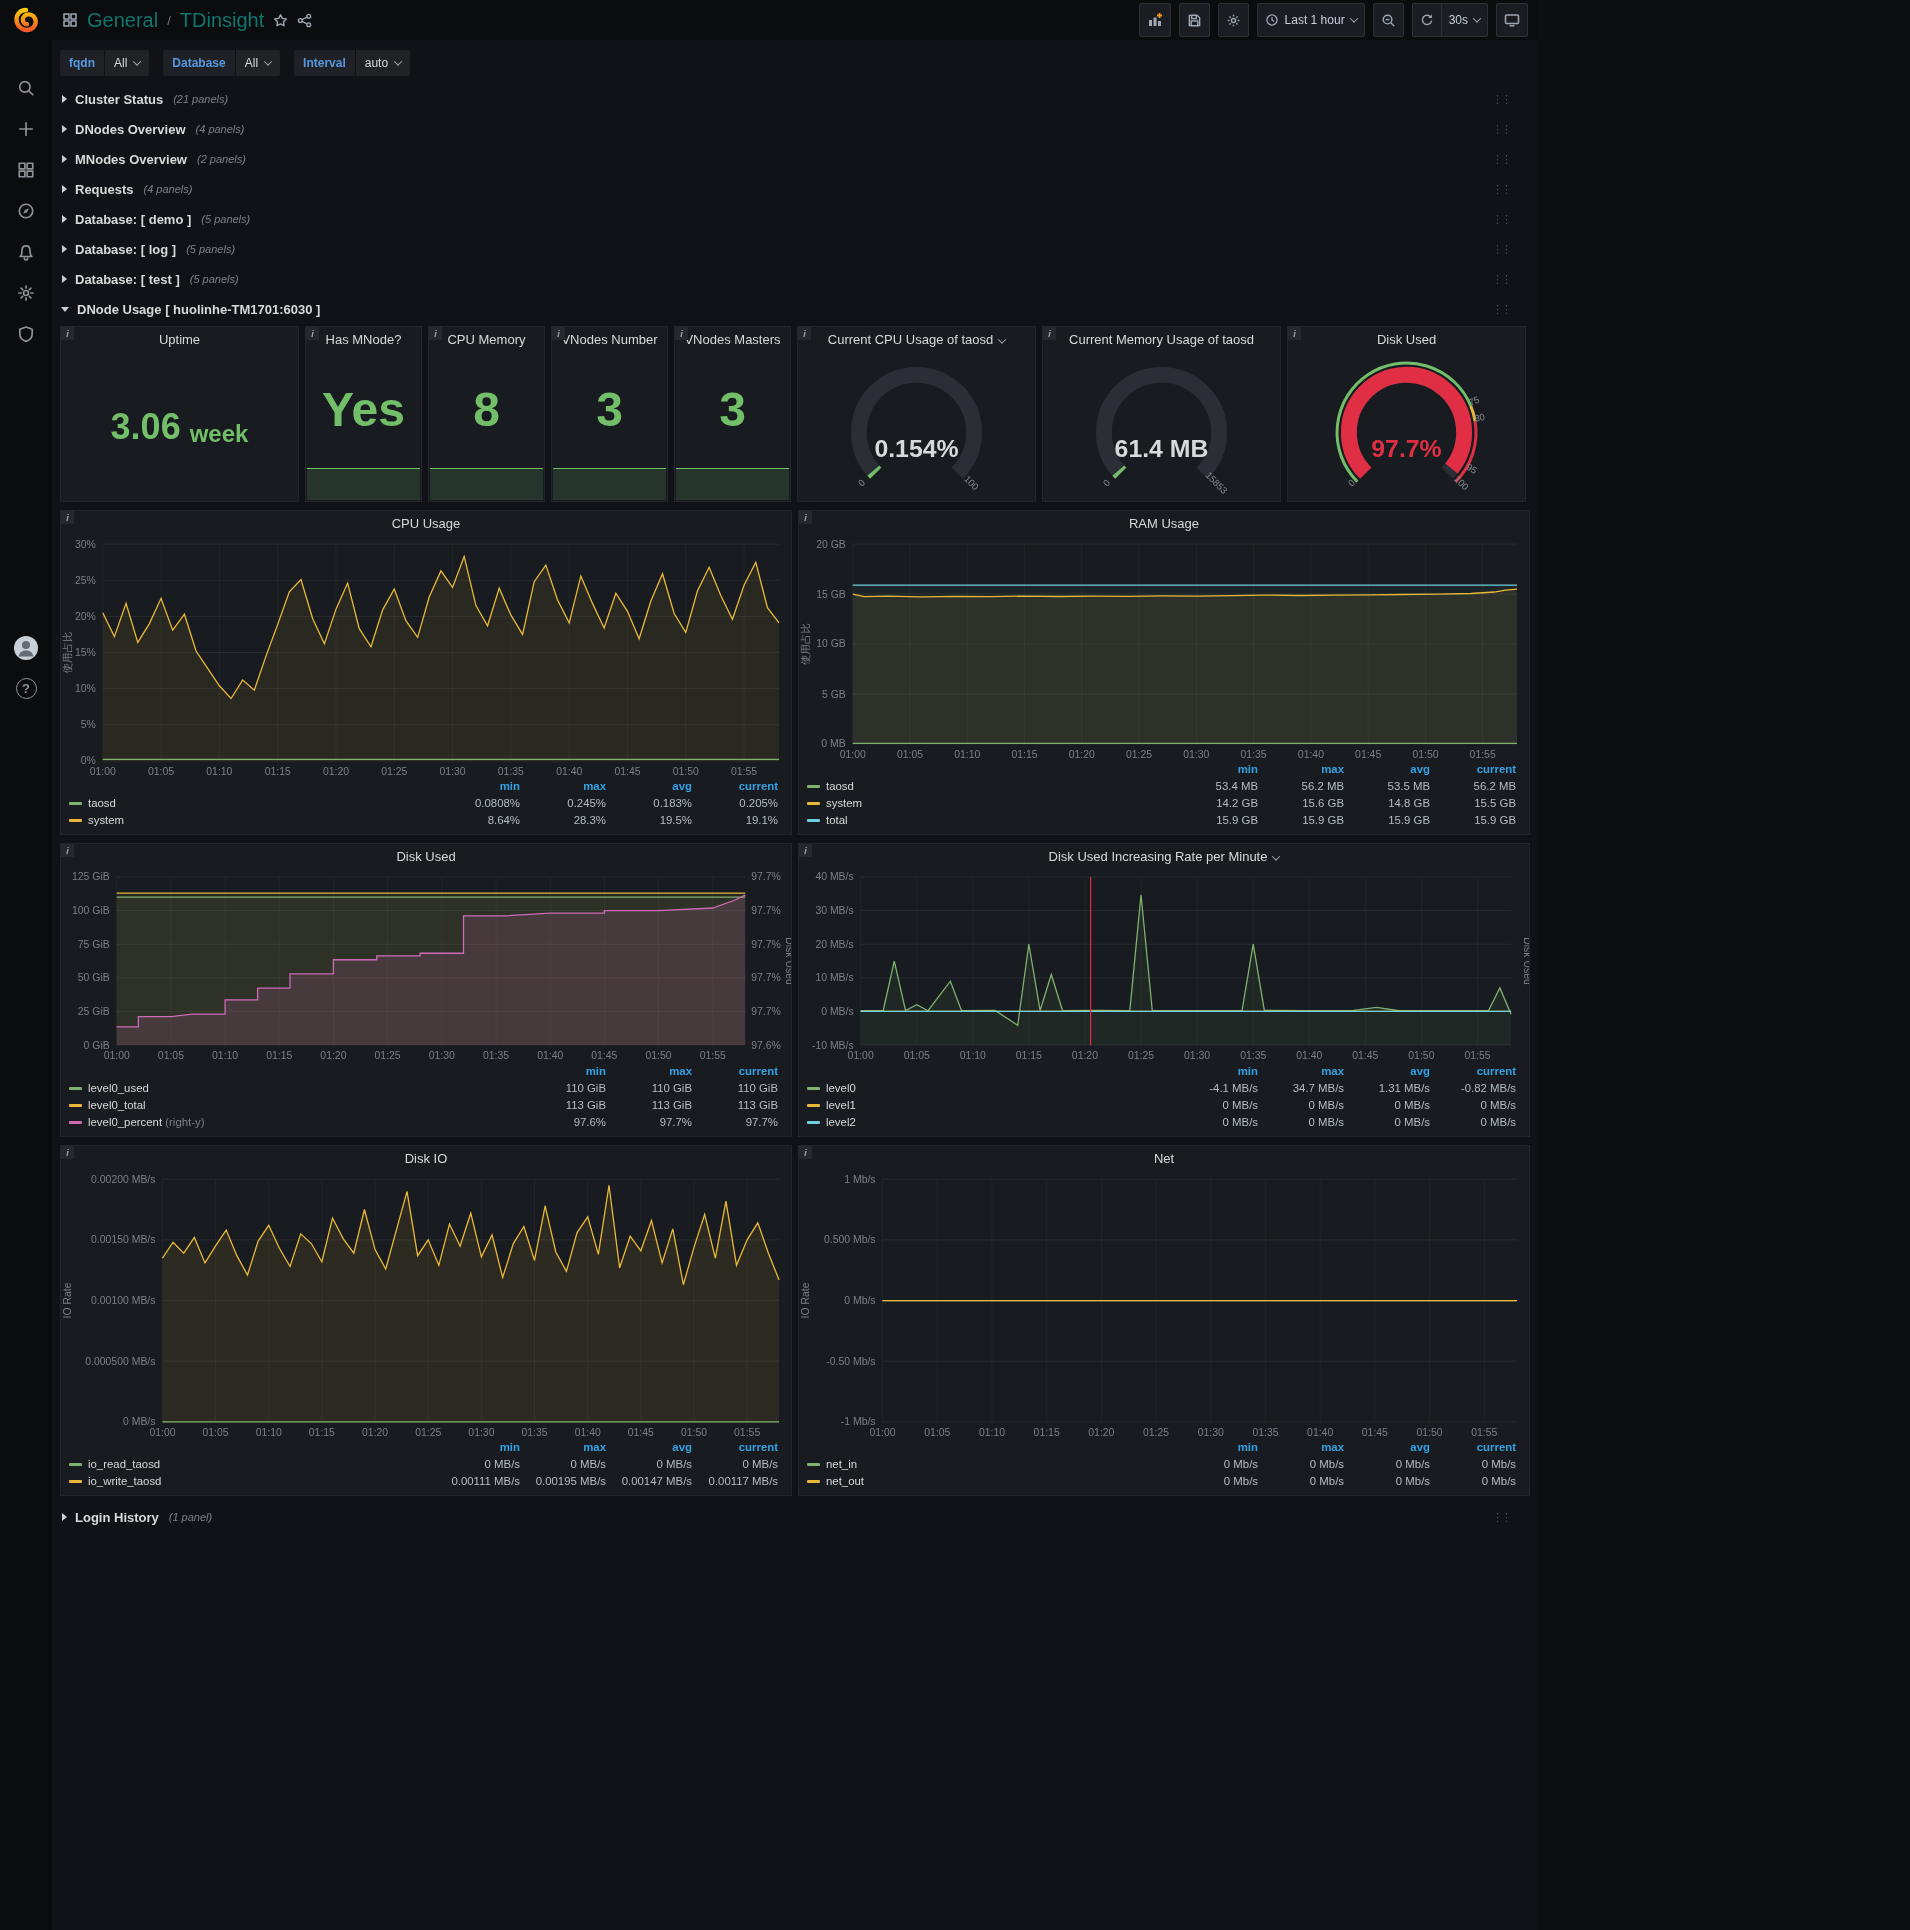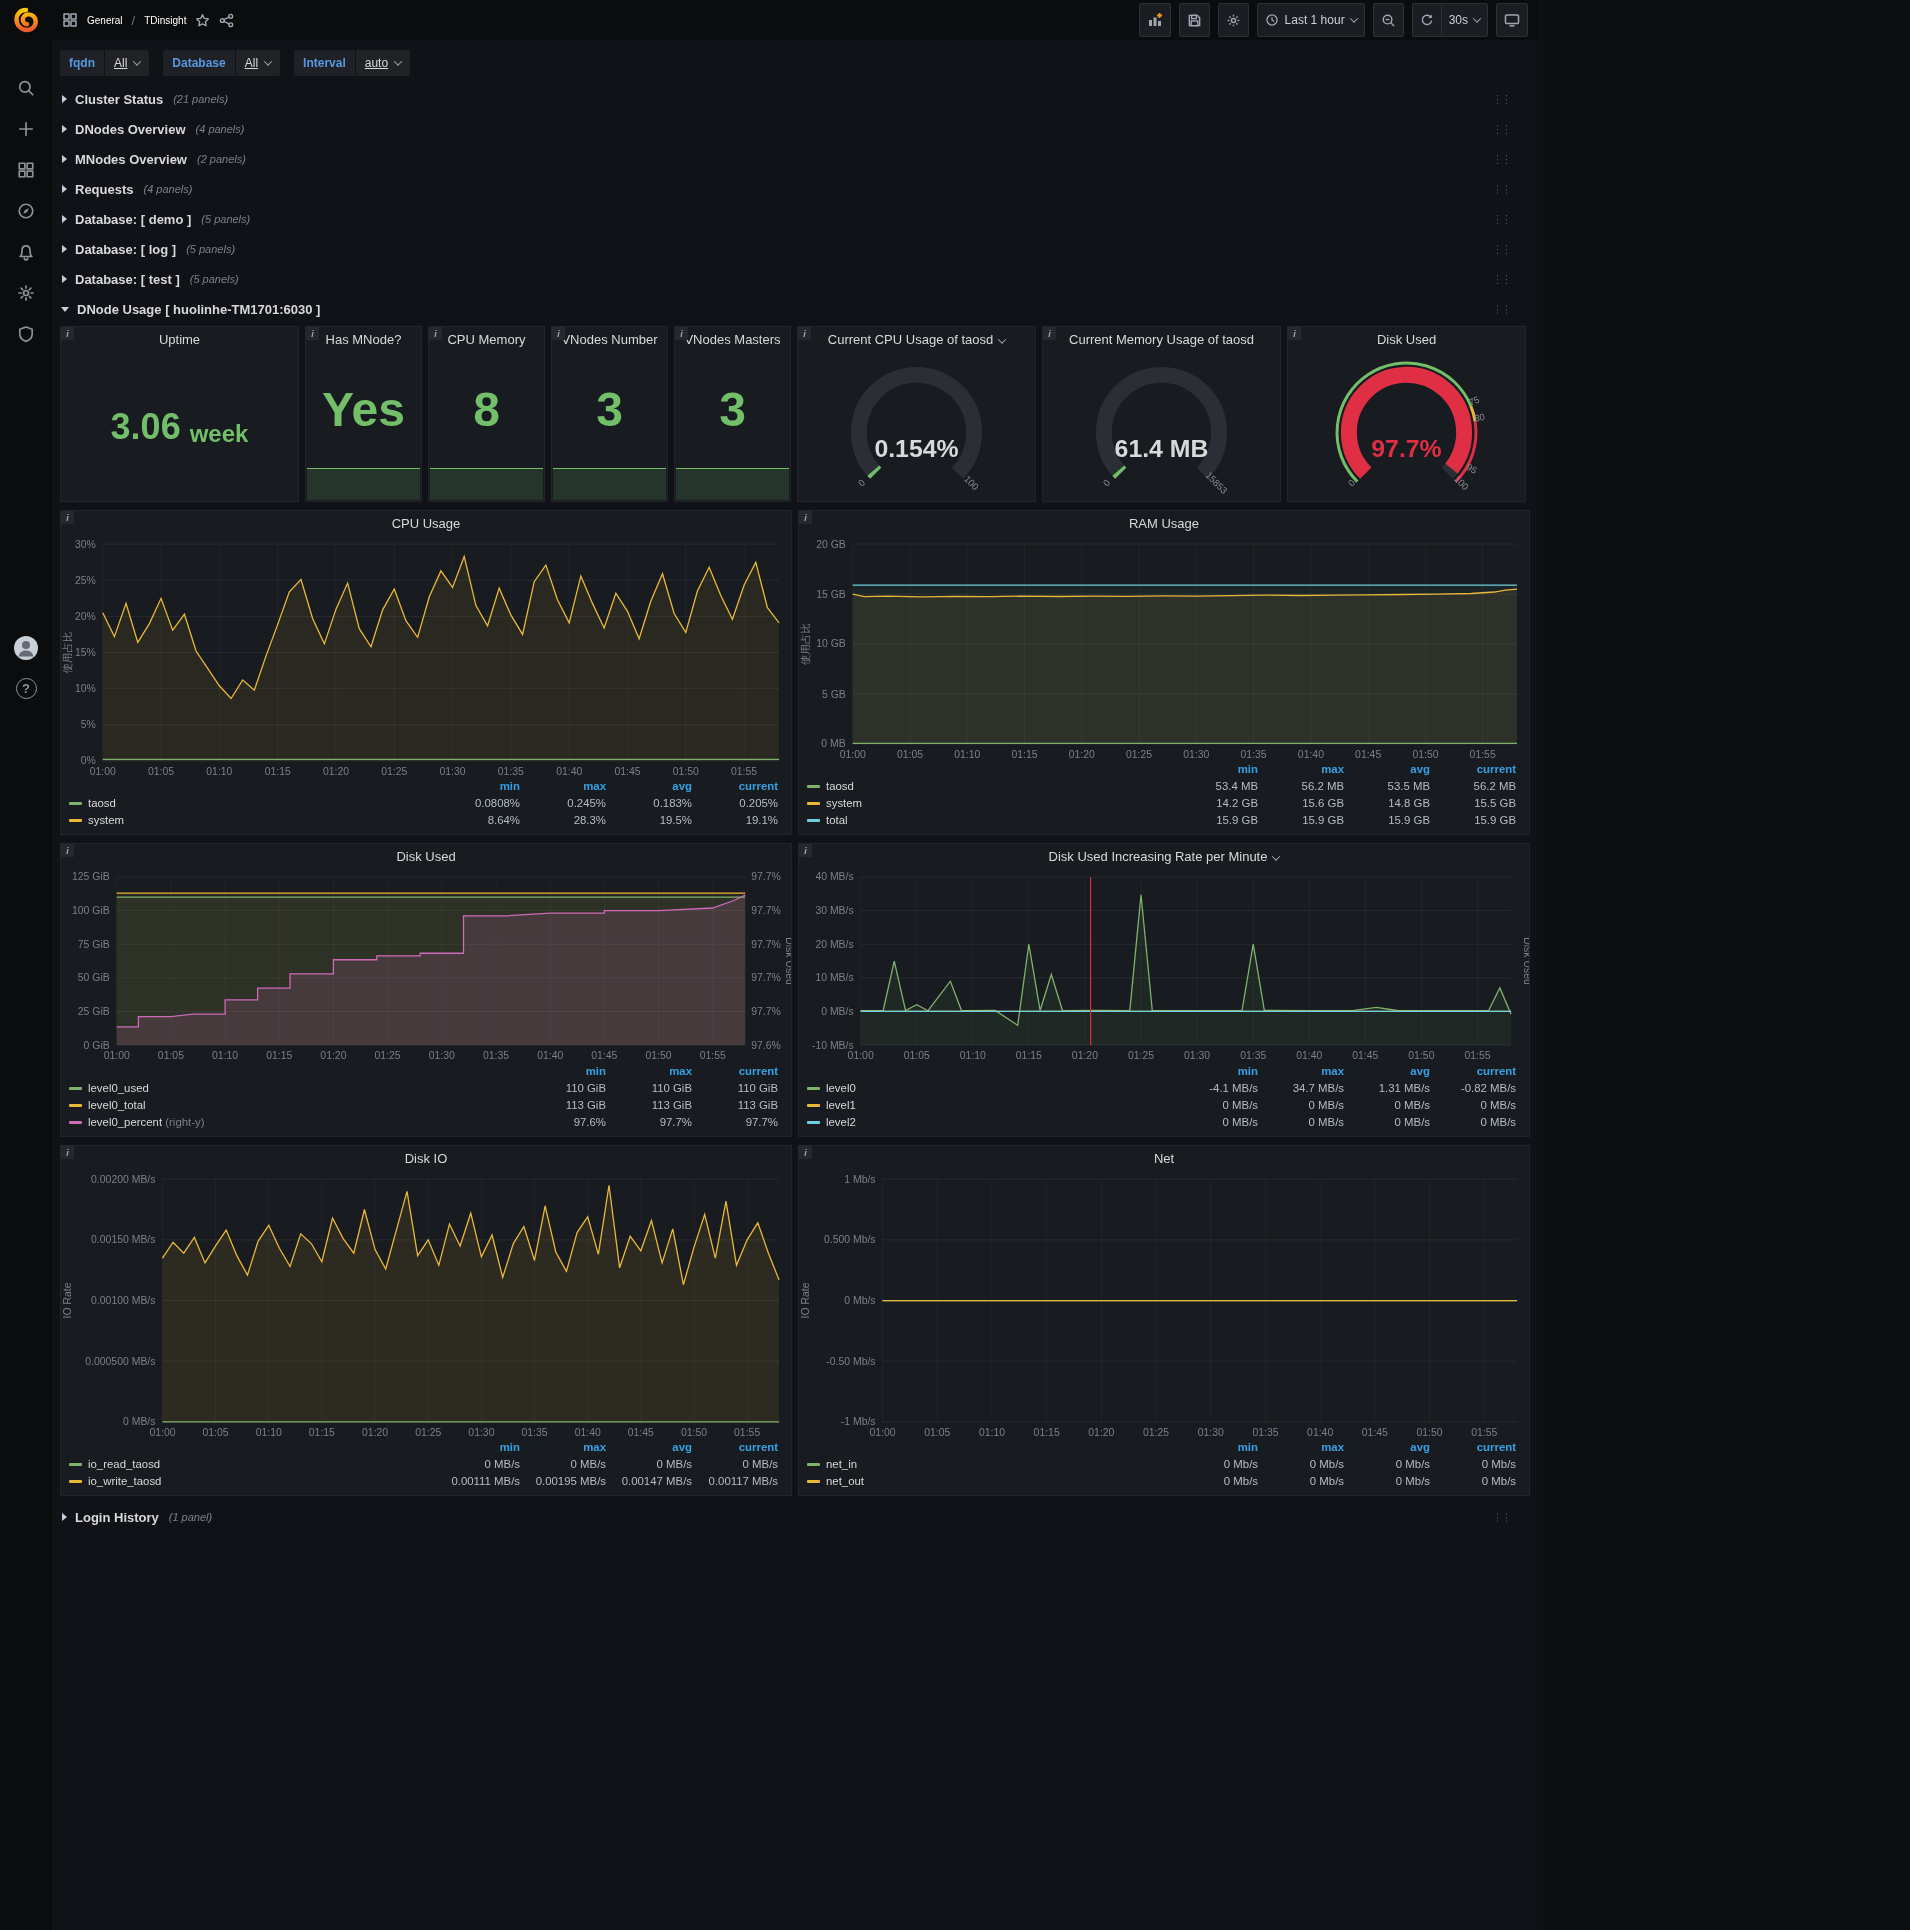--- a/index.html
+++ b/index.html
@@ -12,36 +12,36 @@
   .side-icons{margin-top:38px;display:flex;flex-direction:column;align-items:center;gap:21px;}
   .sicon{width:20px;height:20px;display:flex;align-items:center;justify-content:center;color:#8e9298;cursor:pointer;}
   .sicon svg{stroke:#8e9298;fill:none;stroke-width:1.5;stroke-linecap:round;stroke-linejoin:round;}
   .side-bottom{position:absolute;top:635px;left:0;width:52px;display:flex;flex-direction:column;align-items:center;gap:14px;}
   .help-circle{width:21px;height:21px;border:1.5px solid #8e9298;border-radius:50%;color:#8e9298;display:flex;align-items:center;justify-content:center;font-size:13px;font-weight:700;cursor:pointer;}
   
   .main{margin-left:52px;width:1486px;}
   .topbar{height:40px;background:#0b0c0e;display:flex;align-items:center;padding:0 10px;}
   .crumb{display:flex;align-items:center;gap:9px;}
   .crumb .sep{color:#6f747b;}
-  .crumb .txt{font-size:10px;color:#ffffff;cursor:pointer;}
+  .crumb .txt{font-size:20px;color:#0f766e;cursor:pointer;}
   .ticon{display:flex;align-items:center;color:#9fa7b3;cursor:pointer;}
   .ticon svg{stroke:#9fa7b3;fill:none;stroke-width:1.5;stroke-linecap:round;stroke-linejoin:round;}
   .tb-right{margin-left:auto;display:flex;align-items:center;gap:8px;}
   .tb-btn{background:#1b1d22;border:1px solid #2c2f36;border-radius:2px;height:34px;padding:0 7px;display:flex;align-items:center;gap:6px;color:#c7d0d9;font-size:12px;cursor:pointer;}
   .tb-group{display:flex;align-items:stretch;}
   .tb-group .tb-btn{border-radius:0;}
   .tb-group .tb-btn:first-child{border-radius:2px 0 0 2px;border-right:none;}
   .tb-group .tb-btn:last-child{border-radius:0 2px 2px 0;}
   .chv{display:inline-block;width:6px;height:6px;border-right:1.5px solid #9fa7b3;border-bottom:1.5px solid #9fa7b3;transform:rotate(45deg) translate(-1px,-1px);}
   
   .dash{padding:8px;}
   .submenu{display:flex;align-items:center;gap:14px;height:30px;margin-bottom:8px;}
   .vargroup{display:flex;align-items:center;gap:1px;cursor:pointer;}
   .varlabel{background:#1f2126;color:#5699e0;font-size:12px;font-weight:700;height:26px;display:flex;align-items:center;padding:0 9px;border-radius:2px 0 0 2px;}
-  .varvalue{background:#202226;color:#d8d9da;font-size:12px;height:26px;display:flex;align-items:center;gap:7px;padding:0 9px;border-radius:0 2px 2px 0;text-decoration:underline;}
+  .varvalue{background:#202226;color:#d8d9da;font-size:12px;height:26px;display:flex;align-items:center;gap:7px;padding:0 9px;border-radius:0 2px 2px 0;}
   .rowhdr{height:26px;margin:2px 16px 4px 0;display:flex;align-items:center;gap:8px;cursor:pointer;}
   .tri-r{width:0;height:0;border-left:5px solid #c7d0d9;border-top:4px solid transparent;border-bottom:4px solid transparent;margin-left:2px;}
   .tri-d{width:0;height:0;border-top:5px solid #c7d0d9;border-left:4px solid transparent;border-right:4px solid transparent;margin-left:1px;}
   .rowhdr .rt{font-size:13px;font-weight:700;color:#d8d9da;}
   .rowhdr .rc{font-size:11px;font-style:italic;color:#7b8087;margin-left:2px;}
   .drag{margin-left:auto;color:#4c5158;font-size:11px;letter-spacing:-2px;cursor:grab;padding-right:4px;}
   .prow{display:flex;gap:6px;margin-bottom:8px;}
   .r1{height:176px;} .r2{height:325px;} .r3{height:294px;} .r4{height:351px;}
   .panel{position:relative;background:#181b1f;border:1px solid #23252b;display:flex;flex-direction:column;min-width:0;}
   .w-uptime{flex:0 0 239px;} .w-sm{flex:0 0 117px;} .w-g{flex:0 0 239px;}

